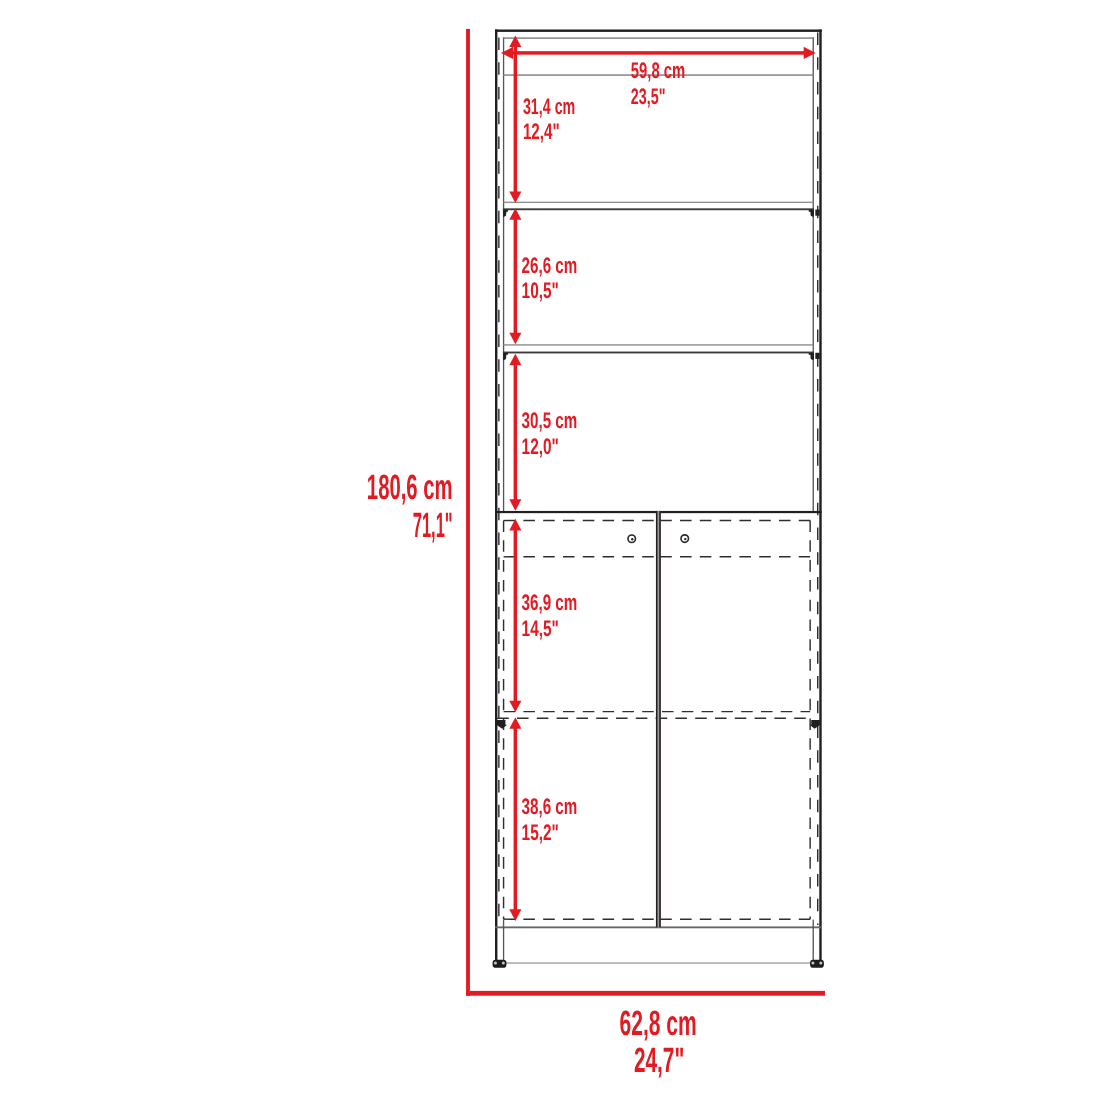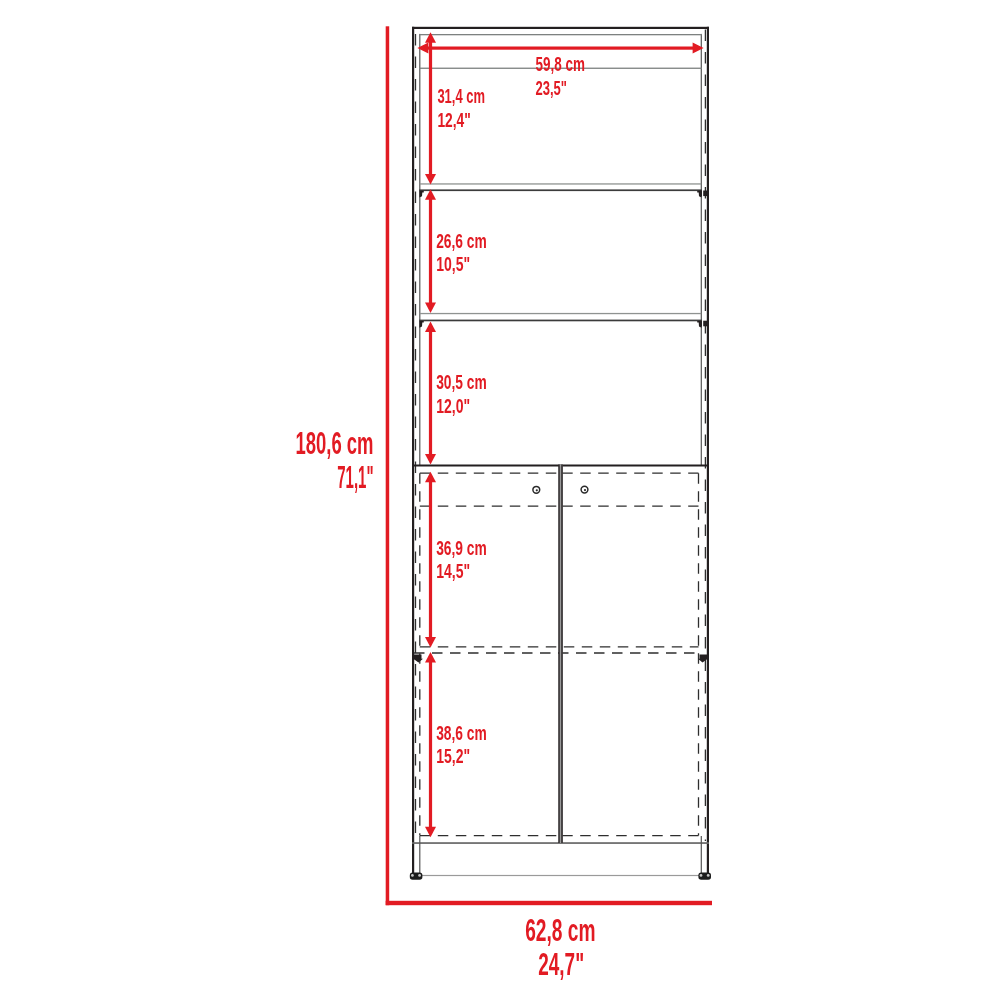--- a/index.html
+++ b/index.html
@@ -1,16 +1,16 @@
 <!DOCTYPE html>
 <html><head>
 <meta charset="utf-8">
 <style>
   html,body{margin:0;padding:0;background:#ffffff;}
-  .wrap{position:relative;width:840px;height:1000px;background:#ffffff;overflow:hidden;}
+  .wrap{position:relative;width:840px;height:1000px;background:#ffffff;overflow:hidden;margin-left:38px;}
   svg{position:absolute;left:0;top:0;}
   text{font-family:"Liberation Sans",sans-serif;font-weight:bold;fill:#e21b23;}
 </style>
 </head>
 <body>
 <div class="wrap">
 <svg width="1000" height="1000" viewBox="0 0 1000 1000">
 
   <rect x="0" y="0" width="1000" height="1000" fill="#ffffff"></rect>
 

